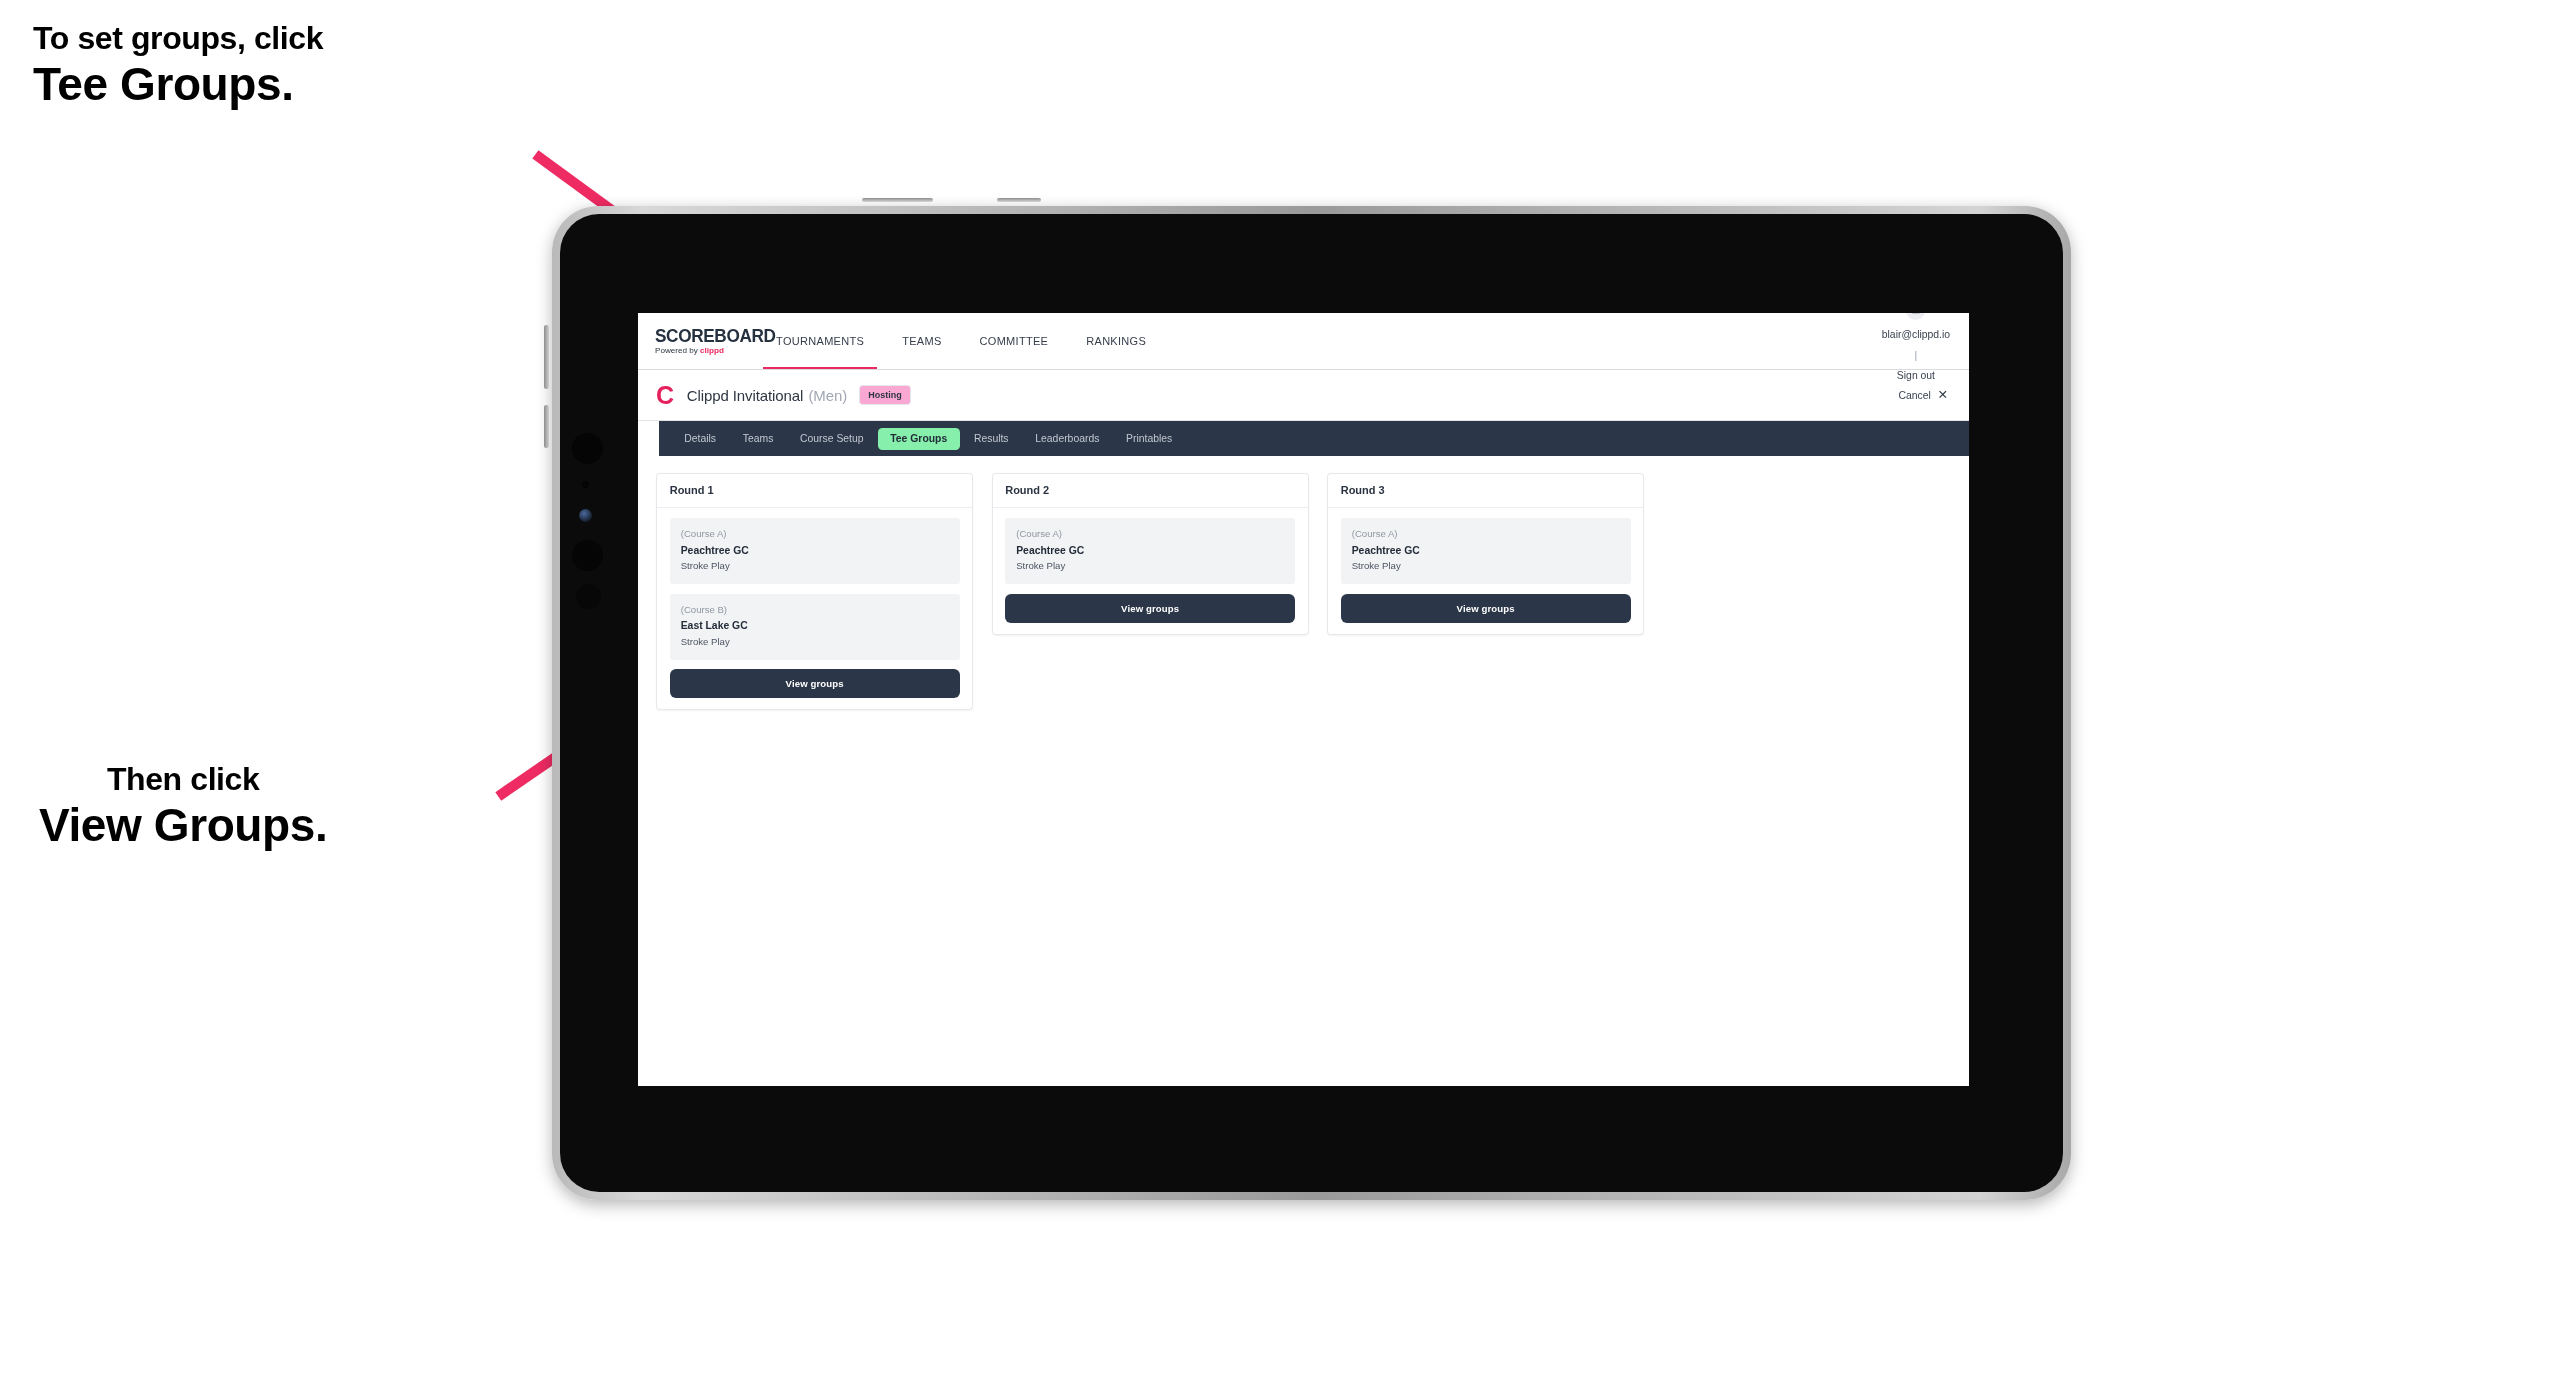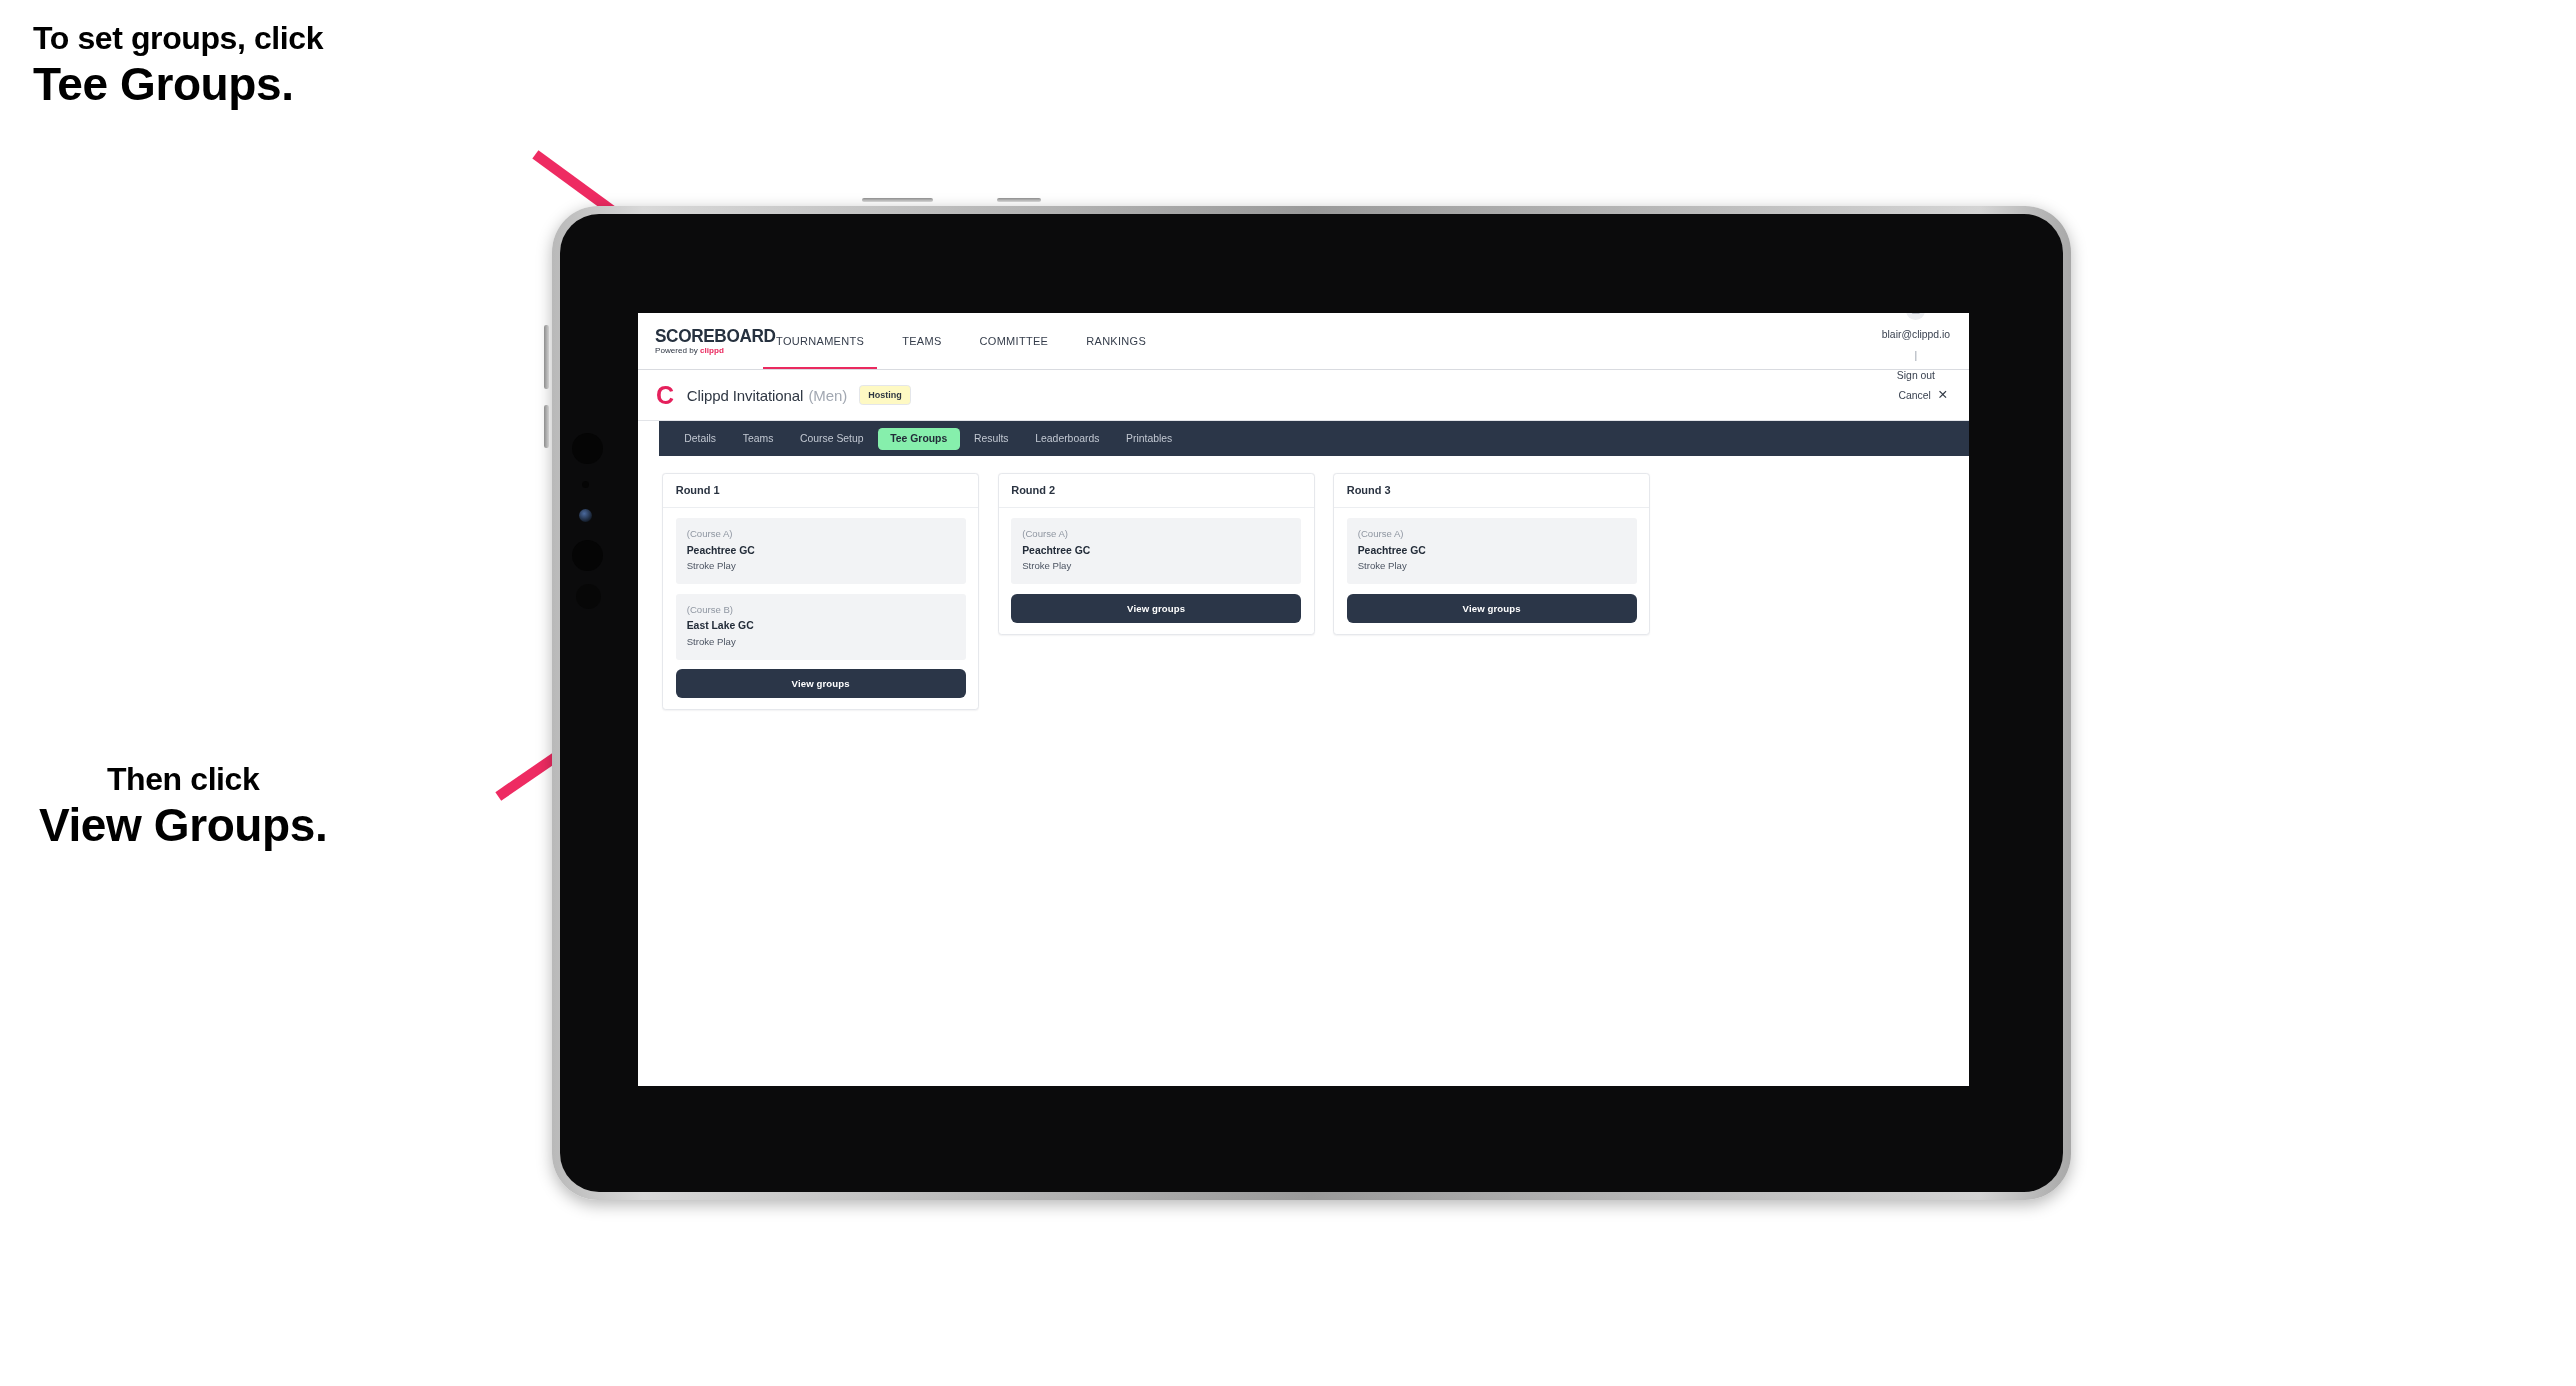--- a/index.html
+++ b/index.html
@@ -108,40 +108,40 @@
   #clippd-mark{
     margin-left:18px;font-weight:700;font-size:25px;color:#e5205c;
     line-height:.9;font-family:"Liberation Sans",sans-serif;
   }
   #tournament-name{
     margin-left:12.6px;font-size:15px;color:#2f3743;letter-spacing:-0.1px;
   }
   #tournament-division{color:#a2a8b2;margin-left:5.2px;font-size:15px;}
   #hosting-badge{
     margin-left:12px;border:0.7px solid #e4e6ea;border-radius:3.7px;
-    padding:3.7px 8.1px;font-size:9px;font-weight:700;color:#2f3743;background:#fef9c3;
+    padding:3.7px 8.1px;font-size:9px;font-weight:700;color:#2f3743;background:#f9a8d4;
   }
   #cancel-action{
     margin-left:auto;margin-right:21px;display:flex;align-items:center;gap:6.7px;cursor:pointer;
   }
   #cancel-label{font-size:10.4px;color:#3a4250;}
   #cancel-x{font-size:12.6px;color:#2f3743;line-height:1;}
 
   
   #tab-bar{
     background:#2b3648;height:35px;display:flex;align-items:center;padding-left:12.6px;margin-left:21px;
   }
   .tab-item{
     font-size:10.4px;color:#c2c8d2;padding:0 12.6px;height:22px;
     display:flex;align-items:center;border-radius:4.4px;cursor:pointer;margin-right:1.5px;
   }
   .tab-item.active{background:#86efac;color:#222b38;font-weight:700;}
 
   
-  #rounds-area{padding:17px 24px;display:flex;gap:18.5px;align-items:flex-start;}
+  #rounds-area{padding:17px 18px;display:flex;gap:18.5px;align-items:flex-start;}
   .round-card{
     width:315px;background:#fff;border:0.7px solid #e6e8ec;border-radius:3.7px;
     box-shadow:0 0.7px 1.5px rgba(20,25,35,.05);overflow:hidden;
   }
   .round-header{
     padding:10.4px 12.6px;border-bottom:0.7px solid #eceef1;
     font-size:11px;font-weight:700;color:#2a3341;
   }
   .round-body{padding:10.4px 12.6px 11px;}
   .course-block{

